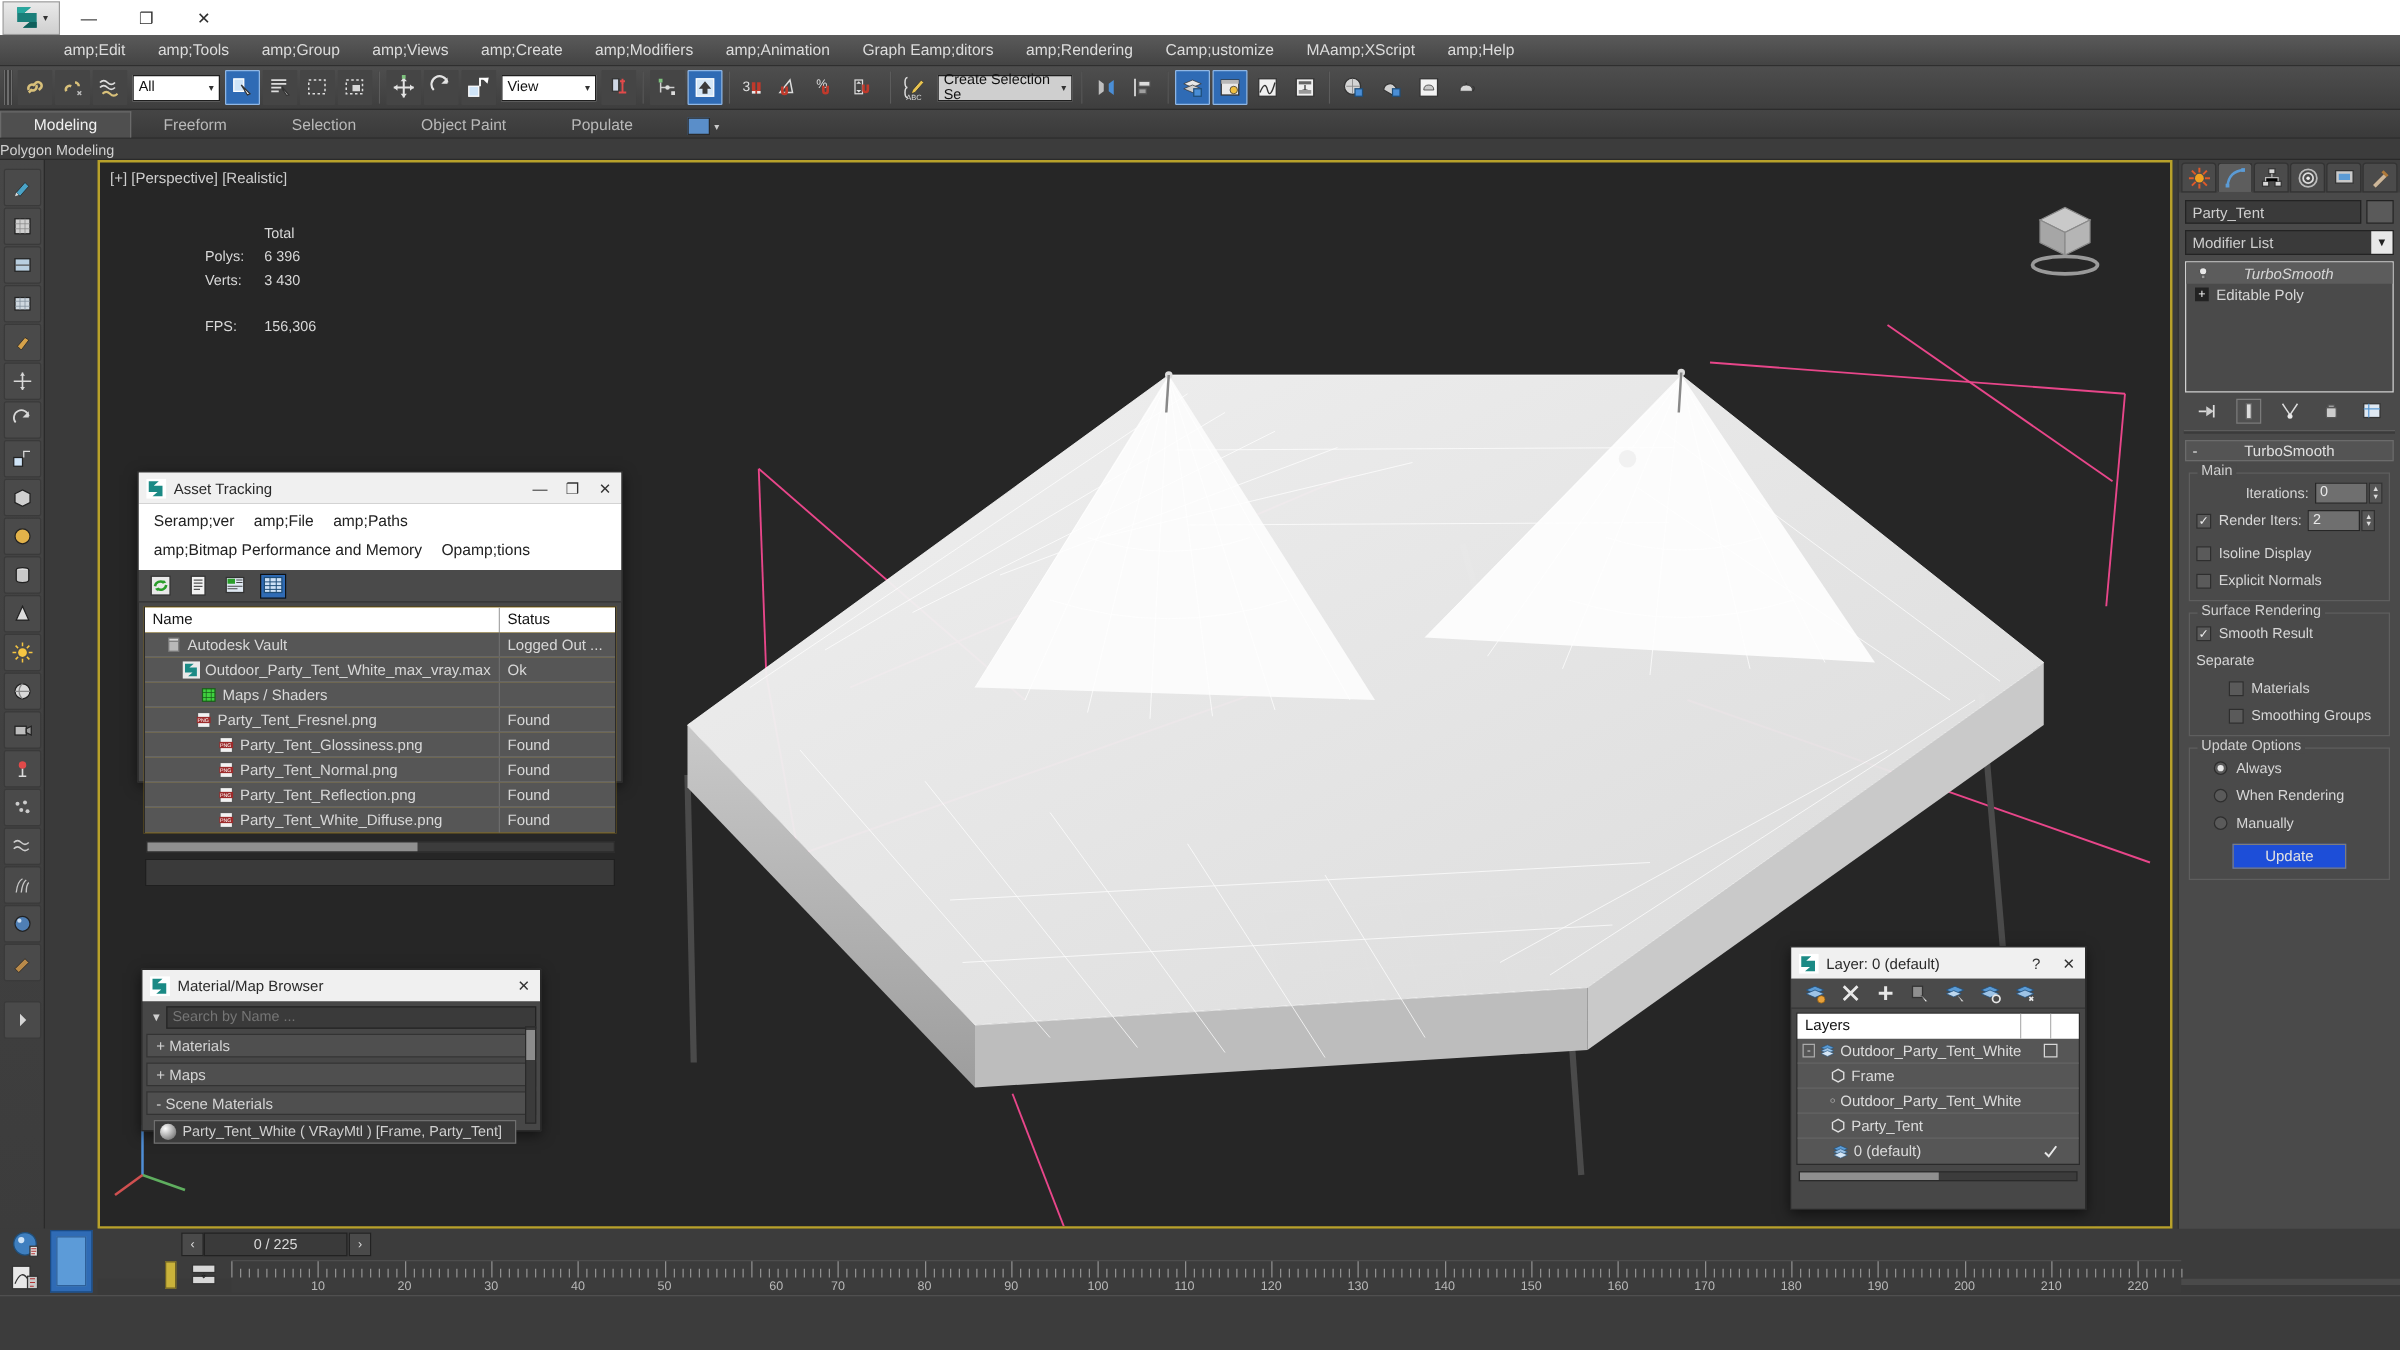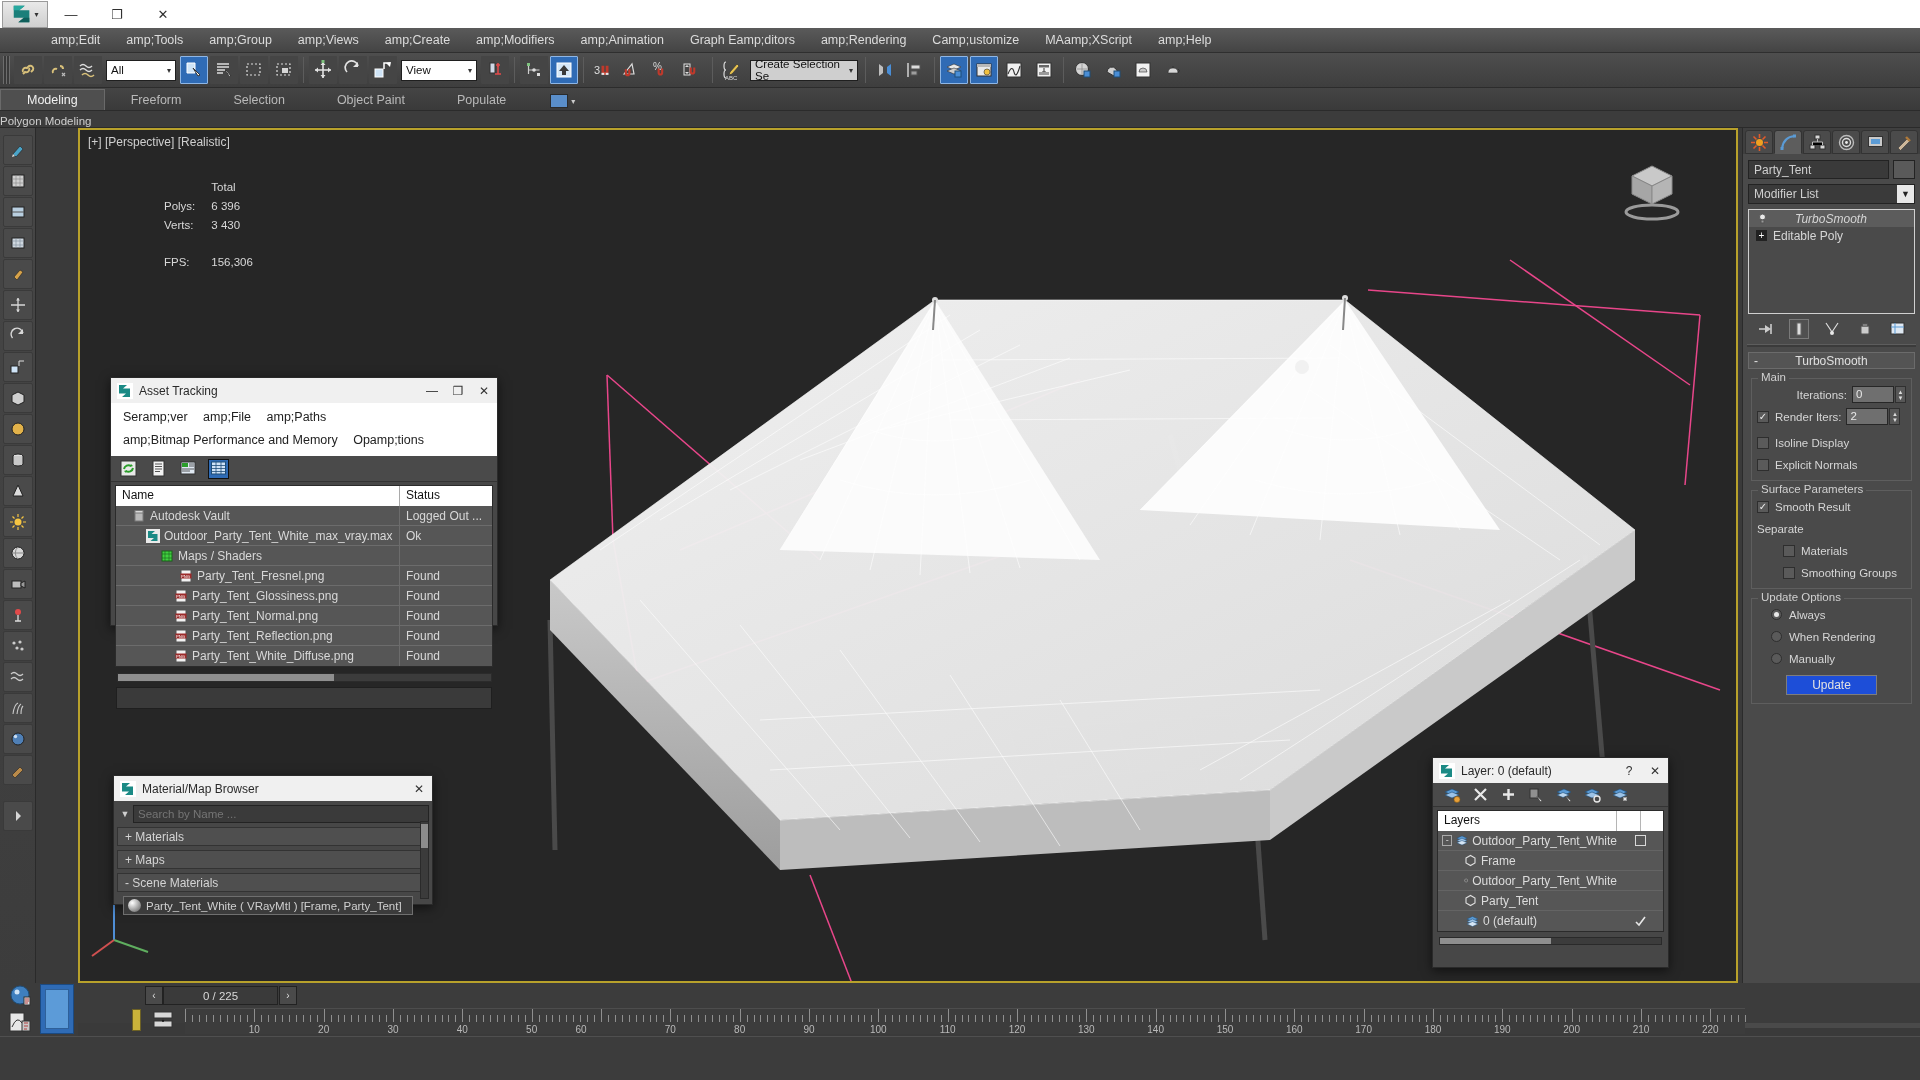--- a/index.html
+++ b/index.html
@@ -827,21 +827,21 @@
           <svg class="rowico" viewBox="0 0 14 14">
             <rect x="2" y="2" width="10" height="10" fill="#3fd13f" stroke="#1b5e1b"></rect>
             <path d="M2 5h10M2 9h10M5 2v10M9 2v10" stroke="#1b5e1b" stroke-width=".6"></path>
           </svg>
           <span>Maps / Shaders</span>
         </div>
         <div class="c2"></div>
       </div>
 
       <div class="at-row">
-        <div class="c1" style="padding-left:63px">
+        <div class="c1" style="padding-left:40px">
           <svg class="rowico" viewBox="0 0 14 14">
             <rect x="2" y="1" width="10" height="12" fill="#f2f2f2" stroke="#555"></rect>
             <rect x="1.5" y="4.5" width="11" height="5" fill="#9d2b2b"></rect>
             <text x="2" y="8.6" font-size="4.2" fill="#fff" font-family="sans-serif">PNG</text>
           </svg>
           <span>Party_Tent_Fresnel.png</span>
         </div>
         <div class="c2">Found</div>
       </div>
 
@@ -1186,21 +1186,21 @@
           <span class="chk"></span>
           <span>Isoline Display</span>
         </div>
         <div class="prow">
           <span class="chk"></span>
           <span>Explicit Normals</span>
         </div>
       </div>
 
       <div class="group">
-        <div class="glabel">Surface Parameters</div>
+        <div class="glabel">Surface Rendering</div>
         <div class="prow">
           <span class="chk">✓</span>
           <span>Smooth Result</span>
         </div>
         <div class="prow">
           <span>Separate</span>
         </div>
         <div class="prow" style="padding-left:26px">
           <span class="chk"></span>
           <span>Materials</span>
@@ -1502,21 +1502,21 @@
         <div class="tick" style="left: 1532.27px; height: 7px; bottom: 13px;"></div>
         <div class="tick" style="left: 1539.2px; height: 7px; bottom: 13px;"></div>
         <div class="tick" style="left: 1546.13px; height: 7px; bottom: 13px;"></div>
         <div class="tick" style="left: 1553.07px; height: 7px; bottom: 13px;"></div>
         <div class="tick" style="left: 1560px; height: 7px; bottom: 13px;"></div>
         <div class="ticklbl" style="left: 69.3333px;">10</div>
         <div class="ticklbl" style="left: 138.667px;">20</div>
         <div class="ticklbl" style="left: 208px;">30</div>
         <div class="ticklbl" style="left: 277.333px;">40</div>
         <div class="ticklbl" style="left: 346.667px;">50</div>
-        <div class="ticklbl" style="left: 396px; text-align: center;">60</div>
+        <div class="ticklbl" style="left: 436px; text-align: center;">60</div>
         <div class="ticklbl" style="left: 485.333px;">70</div>
         <div class="ticklbl" style="left: 554.667px;">80</div>
         <div class="ticklbl" style="left: 624px;">90</div>
         <div class="ticklbl" style="left: 693.333px;">100</div>
         <div class="ticklbl" style="left: 762.667px;">110</div>
         <div class="ticklbl" style="left: 832px;">120</div>
         <div class="ticklbl" style="left: 901.333px;">130</div>
         <div class="ticklbl" style="left: 970.667px;">140</div>
         <div class="ticklbl" style="left: 1040px;">150</div>
         <div class="ticklbl" style="left: 1109.33px;">160</div>

